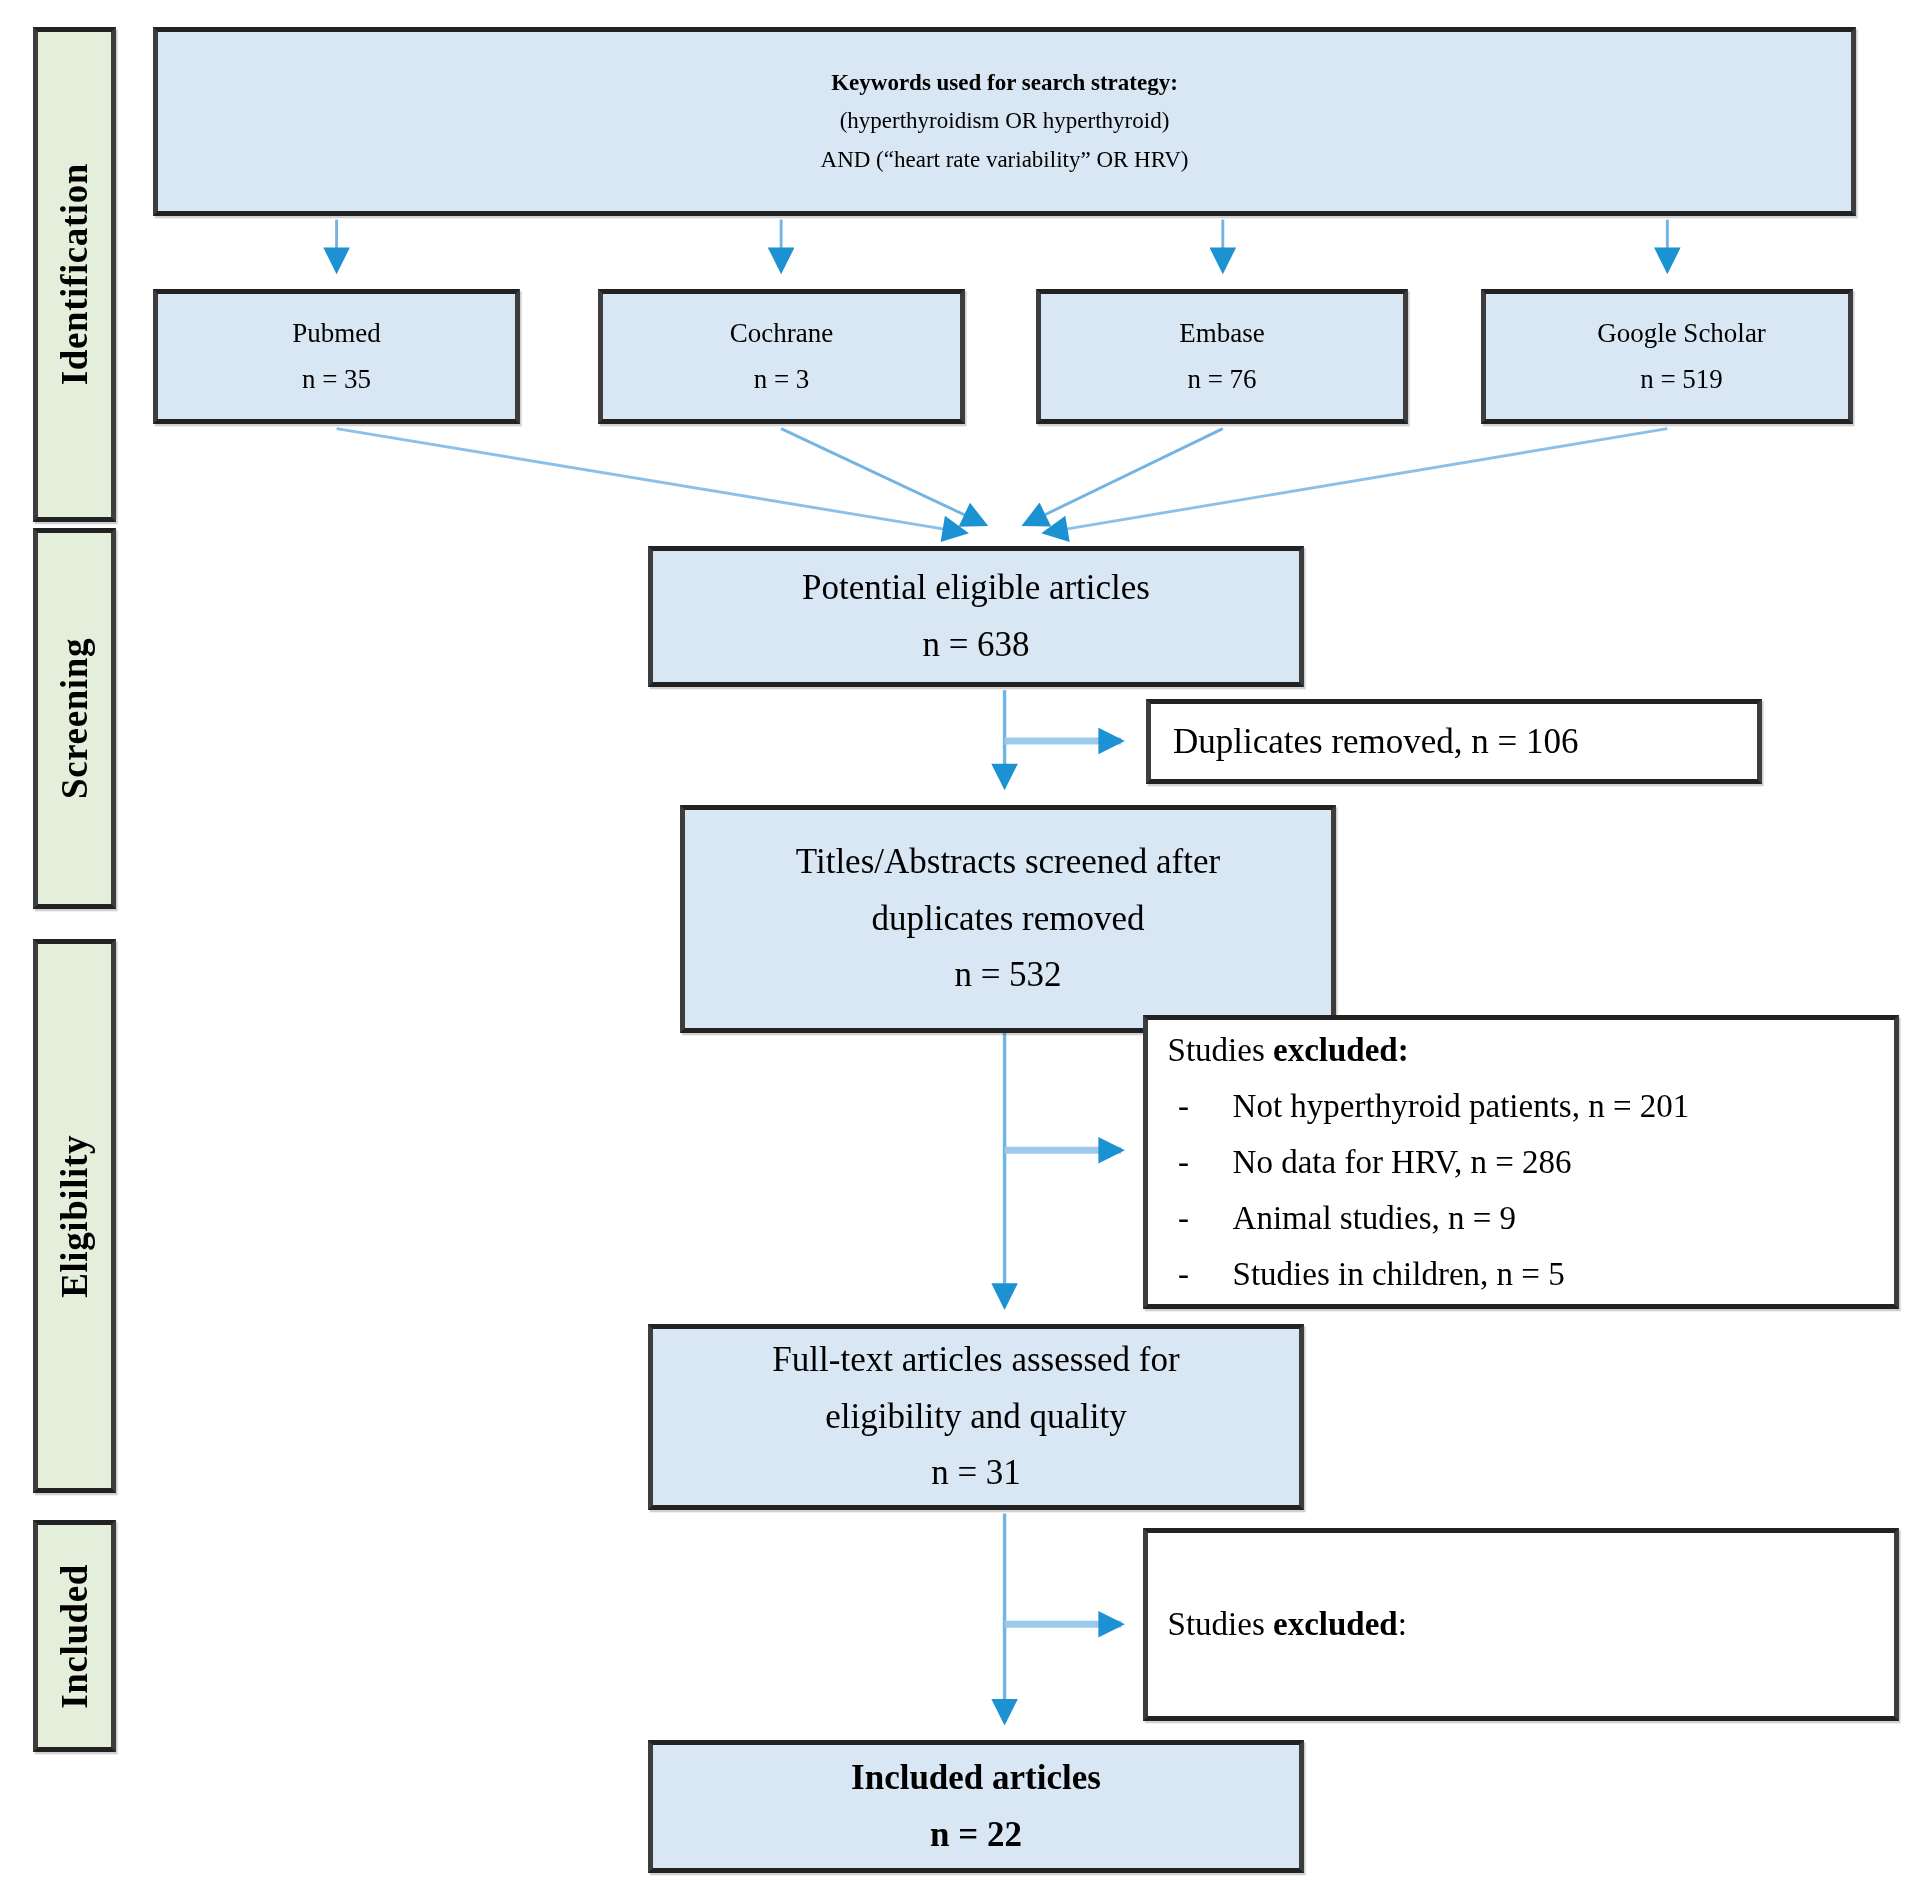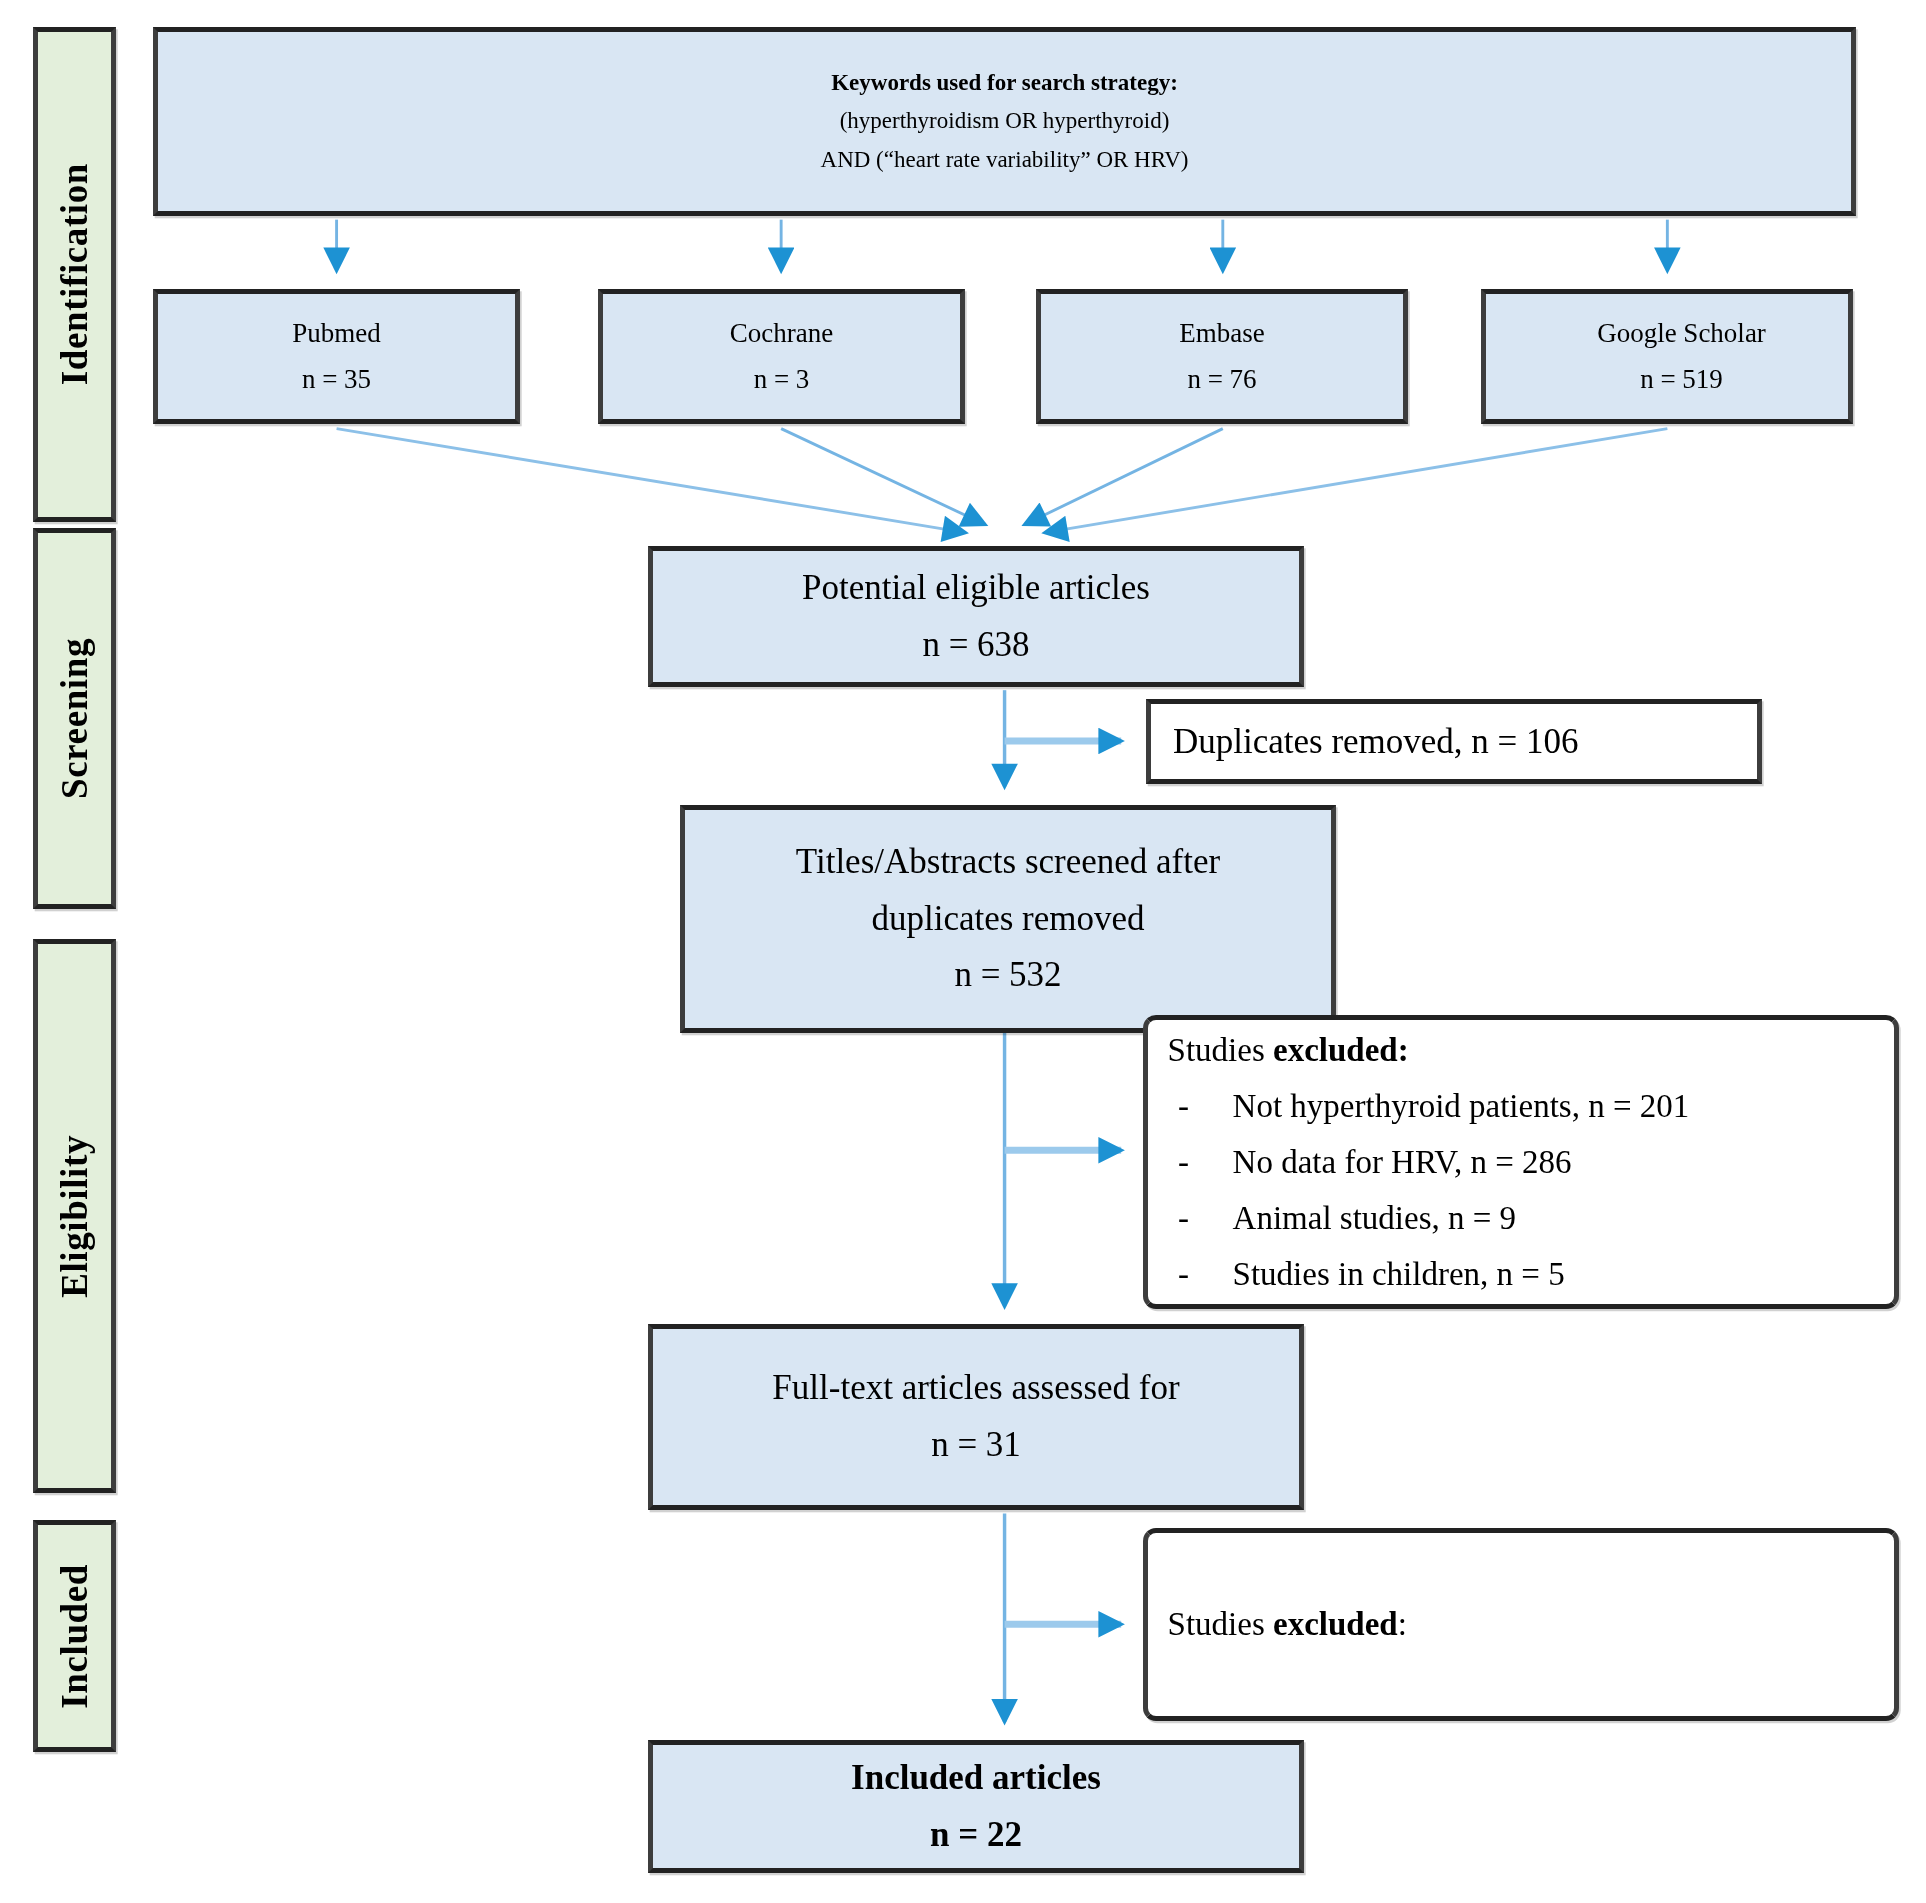--- a/index.html
+++ b/index.html
@@ -84,21 +84,21 @@
     left:1146px;top:699px;width:616px;height:85px;
     font-size:35px;
     align-items:flex-start;justify-content:center;text-align:left;
     padding-left:22px;
     font-family:Liberation Serif, serif;
   }
   .excl{
     left:1143px;width:756px;
     font-size:33px;line-height:1.7;
     align-items:flex-start;justify-content:center;text-align:left;
-    padding-left:19.6px;padding-right:5.8px;border-radius:13px;
+    padding-left:19.6px;padding-right:5.8px;
   }
   .excl1{top:1015px;height:294px;}
   .excl2{top:1528px;height:193px;}
   .excl b{font-weight:bold;}
   .excl ul{list-style:none;}
   .excl li{
     position:relative;
     padding-left:65px;
   }
   .excl li::before{
@@ -195,20 +195,21 @@
 
     <li>Not hyperthyroid patients, n = 201</li>
         <li>No data for HRV, n = 286</li>
         <li>Animal studies, n = 9</li>
         <li>Studies in children, n = 5</li>
       </ul>
   </div>
 
   <div class="box blue central fulltext">
     <div>Full-text articles assessed for</div>
+    <div>eligibility and quality</div>
     <div>n = 31</div>
   </div>
 
   <div class="box white excl excl2">
     <div><span>Studies </span><b>excluded</b><span>:</span></div>
   </div>
 
   <div class="box blue central included">
     <div>Included articles</div>
     <div>n = 22</div>

